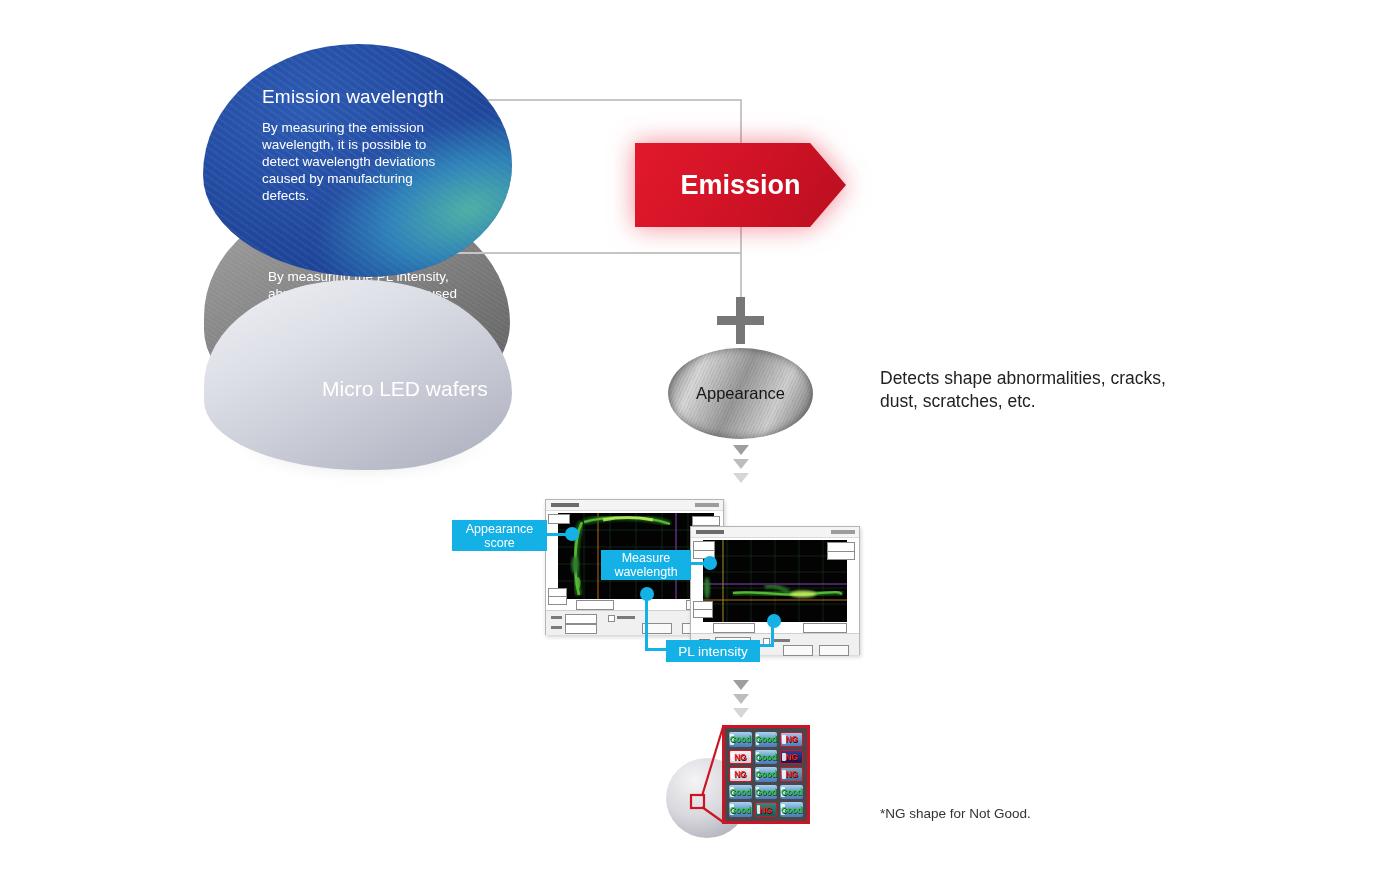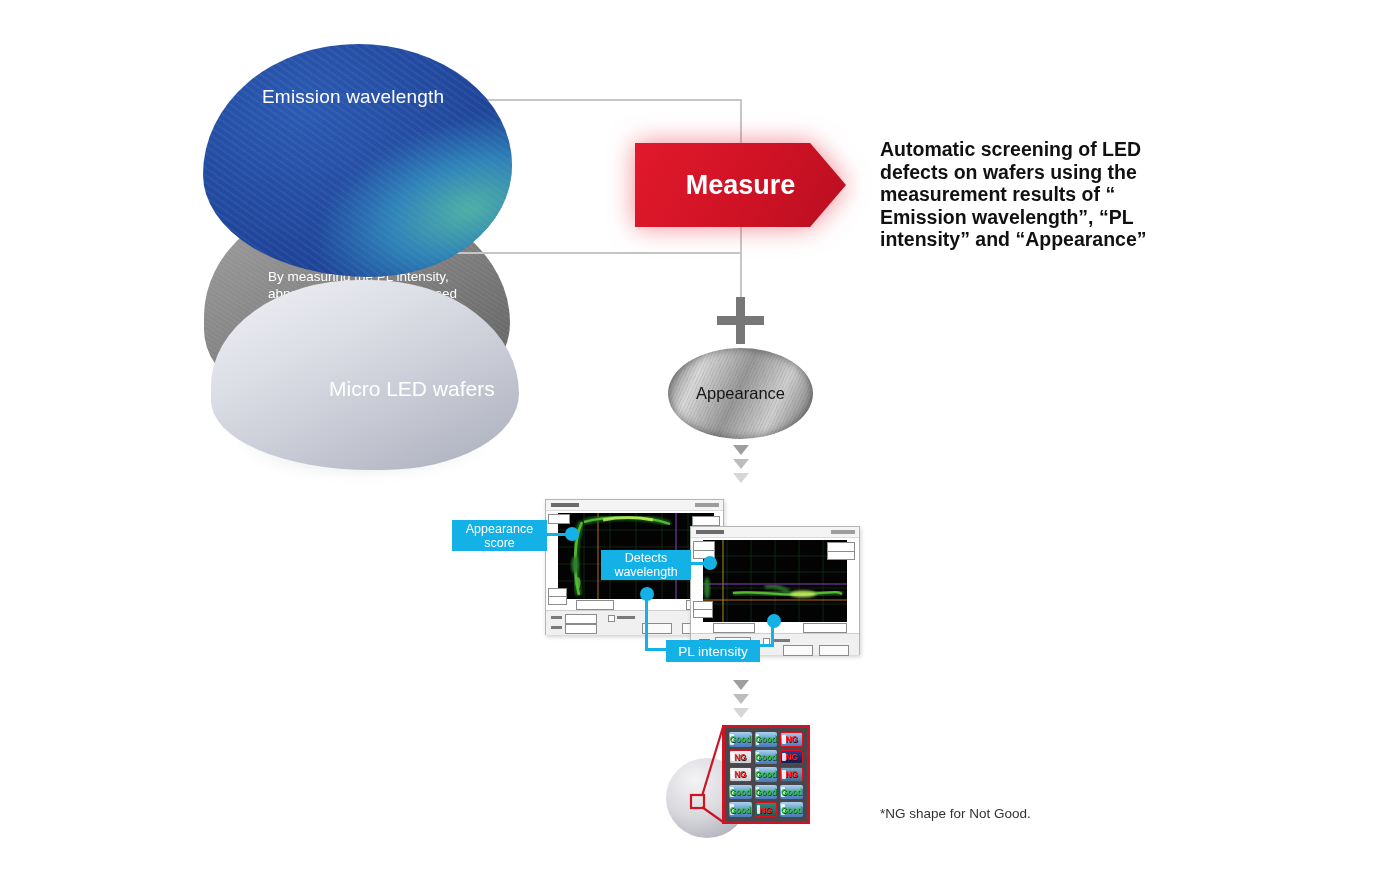--- a/index.html
+++ b/index.html
@@ -2,21 +2,21 @@
 <html><head>
 <meta charset="utf-8">
 <style>
   html,body{margin:0;padding:0;background:#fff;font-family:"Liberation Sans",sans-serif;}
   #stage{position:relative;width:1400px;height:874px;background:#fff;overflow:hidden;}
   .pre{white-space:pre-line;}
   .abs{position:absolute;}
 
   
   .wafer{position:absolute;overflow:hidden;}
-  .wafer-silver{left:211px;top:280px;width:308px;height:190px;z-index:2;
+  .wafer-silver{left:204px;top:280px;width:308px;height:190px;z-index:2;
     border-radius:50% 50% 46% 54% / 58% 62% 42% 38%;
     background:linear-gradient(155deg,#f0f1f5 0%,#dcdee6 35%,#c2c5d0 70%,#aaadbb 100%);}
   .wafer-reflection{left:235px;top:428px;width:255px;height:52px;z-index:1;
     background:radial-gradient(ellipse at 50% 30%,rgba(185,188,198,.6),rgba(255,255,255,0) 70%);
     filter:blur(5px);}
   .wafer-gray{left:204px;top:198px;width:306px;height:222px;z-index:1;
     border-radius:48% 52% 50% 50% / 55% 58% 45% 42%;
     background:
       repeating-linear-gradient(32deg,rgba(255,255,255,.06) 0 1px,rgba(0,0,0,0) 1px 4px),
       linear-gradient(150deg,#a2a2a2 0%,#868686 40%,#6d6d6d 75%,#5e5e5e 100%);}
@@ -119,39 +119,41 @@
     <div class="abs wafer-desc pre" style="left:64px;top:70px;width:245px;">By measuring the PL intensity,
 abnormal light emission caused
 by abnormal voltage or leak
 current can be detected.</div>
   </div>
   <div class="wafer wafer-silver">
     <div class="abs micro-label" style="left:118px;top:97px;">Micro LED wafers</div>
   </div>
   <div class="wafer wafer-blue">
     <div class="abs wafer-title" style="left:59px;top:42px;">Emission wavelength</div>
+    <div class="abs wafer-desc pre" style="left:59px;top:75px;width:215px;">By measuring the emission
+wavelength, it is possible to
+detect wavelength deviations
+caused by manufacturing
+defects.</div>
   </div>
 
   <div class="abs banner-wrap">
     <div class="abs banner" style="left:6px;top:6px;">
-      <div class="banner-text">Measure</div>
-    </div>
-  </div>
-
-  <div class="abs headline pre">Automatic screening of LED
-defects on wafers using the
-measurement results of “
-Emission wavelength”, “PL
-intensity” and “Appearance”</div>
+      <div class="banner-text">Emission</div>
+    </div>
+  </div>
+
 
   <div class="abs plus"></div>
 
   <div class="abs app-wafer">
     <div class="app-label">Appearance</div>
   </div>
+  <div class="abs para pre" style="left:880px;top:367px;width:340px;">Detects shape abnormalities, cracks,
+dust, scratches, etc.</div>
 
   <div class="chev" style="left:733px;top:445px;border-top:10px solid #9e9e9e;"></div>
   <div class="chev" style="left:733px;top:459px;border-top:10px solid #bdbdbd;"></div>
   <div class="chev" style="left:733px;top:473px;border-top:10px solid #d6d6d6;"></div>
 
   <div class="win win1">
     <div class="titlebar">
       <div class="tb-smudge"></div>
       <div class="tb-btns"></div>
     </div>
@@ -253,21 +255,21 @@
       <div class="mini-btn" style="left:92px;top:11px;"></div>
       <div class="mini-btn" style="left:128px;top:11px;"></div>
     </div>
   </div>
 
   <div class="cyan-box pre" style="left:452px;top:520px;width:95px;height:31px;font-size:12.5px;line-height:14px;">Appearance
 score</div>
   <div class="cyan-line" style="left:547px;top:533px;width:22px;height:3px;"></div>
   <div class="cyan-dot" style="left:565px;top:527px;"></div>
 
-  <div class="cyan-box pre" style="left:601px;top:550px;width:90px;height:30px;font-size:12.5px;line-height:14px;">Detects
+  <div class="cyan-box pre" style="left:601px;top:550px;width:90px;height:30px;font-size:12.5px;line-height:14px;">Measure
 wavelength</div>
   <div class="cyan-line" style="left:691px;top:562px;width:18px;height:3px;"></div>
   <div class="cyan-dot" style="left:703px;top:556px;"></div>
 
   <div class="cyan-box" style="left:666px;top:640px;width:94px;height:22px;font-size:13.5px;">PL intensity</div>
   <div class="cyan-dot" style="left:640px;top:587px;"></div>
   <div class="cyan-line" style="left:645px;top:598px;width:3px;height:53px;"></div>
   <div class="cyan-line" style="left:645px;top:648px;width:21px;height:3px;"></div>
   <div class="cyan-dot" style="left:767px;top:614px;"></div>
   <div class="cyan-line" style="left:771px;top:625px;width:3px;height:22px;"></div>

